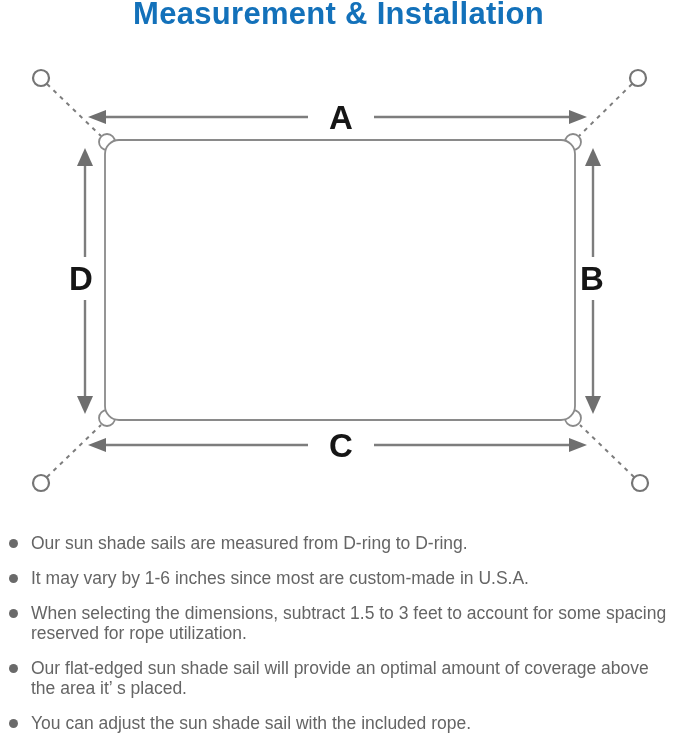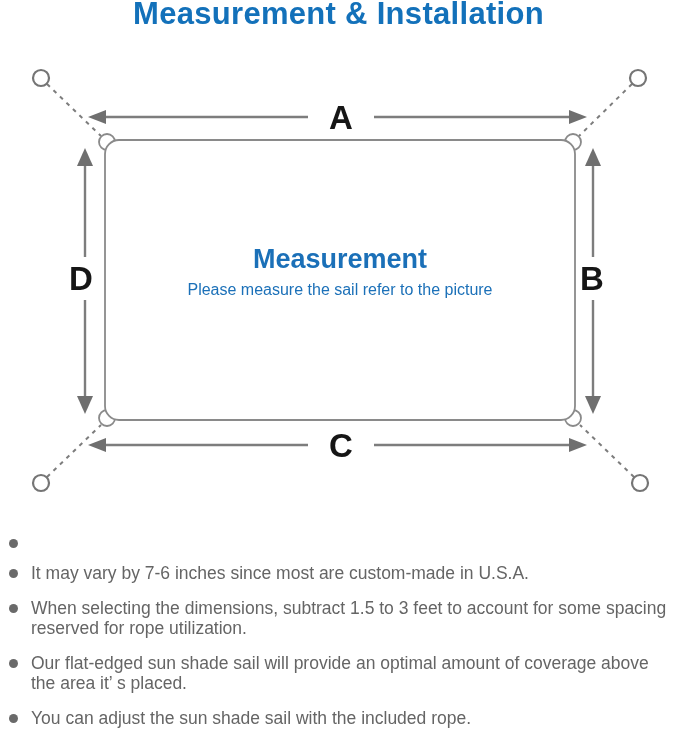--- a/index.html
+++ b/index.html
@@ -83,32 +83,29 @@
       <polygon points="593,148 585,166 601,166"></polygon>
       <polygon points="593,414 585,396 601,396"></polygon>
     </g>
 
     <text class="dim-label" x="341" y="129" text-anchor="middle">A</text>
     <text class="dim-label" x="592" y="290" text-anchor="middle">B</text>
     <text class="dim-label" x="341" y="457" text-anchor="middle">C</text>
     <text class="dim-label" x="81" y="290" text-anchor="middle">D</text>
   </svg>
 
-  <div class="center-text">
-    <div class="caption-title">Measurement</div>
-    <div class="caption-sub">Please measure the sail refer to the picture</div>
-  </div>
 
   <ul class="notes">
     <li>
       <span class="dot"></span>
+      <span>Our sun shade sails are measured from D-ring to D-ring.</span>
     </li>
     <li>
       <span class="dot"></span>
-      <span>It may vary by 7-6 inches since most are custom-made in U.S.A.</span>
+      <span>It may vary by 1-6 inches since most are custom-made in U.S.A.</span>
     </li>
     <li>
       <span class="dot"></span>
       <span>When selecting the dimensions, subtract 1.5 to 3 feet to account for some spacing reserved for rope utilization.</span>
     </li>
     <li>
       <span class="dot"></span>
       <span>Our flat-edged sun shade sail will provide an optimal amount of coverage above the area it’ s placed.</span>
     </li>
     <li>

